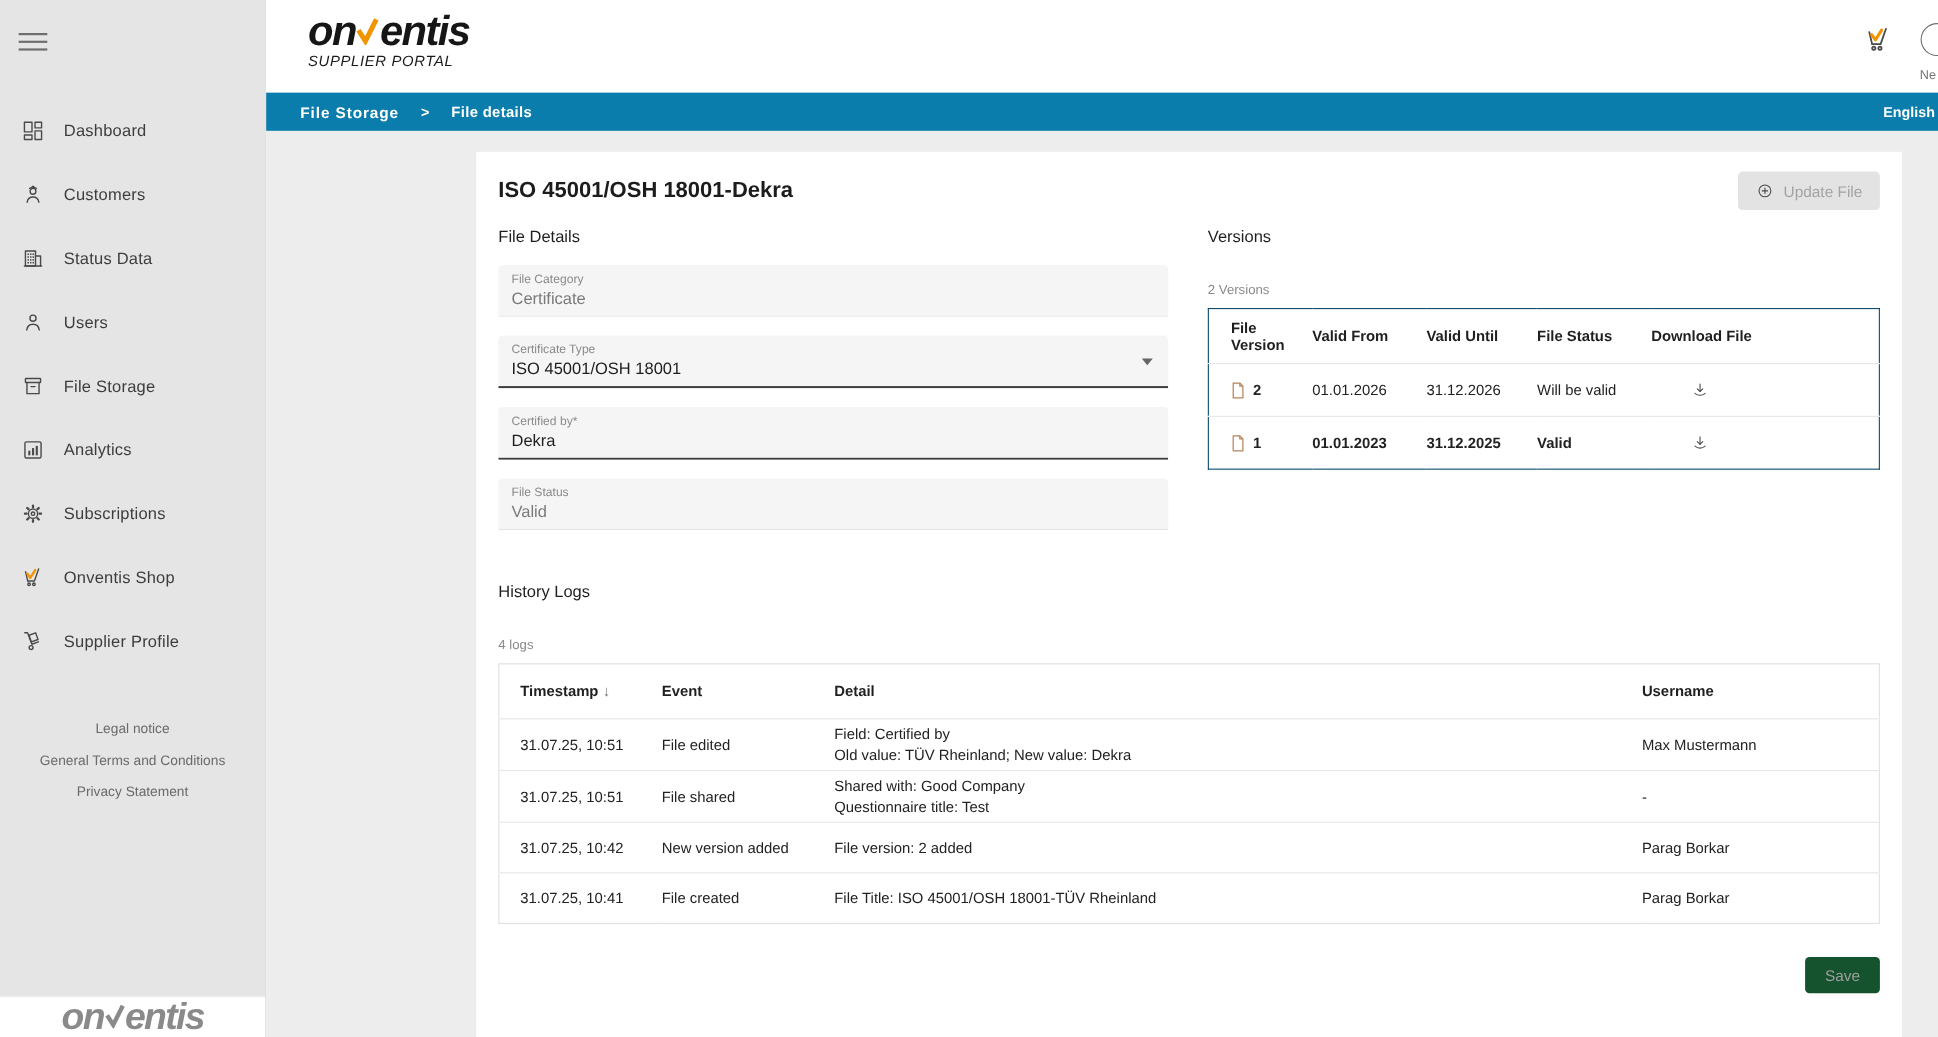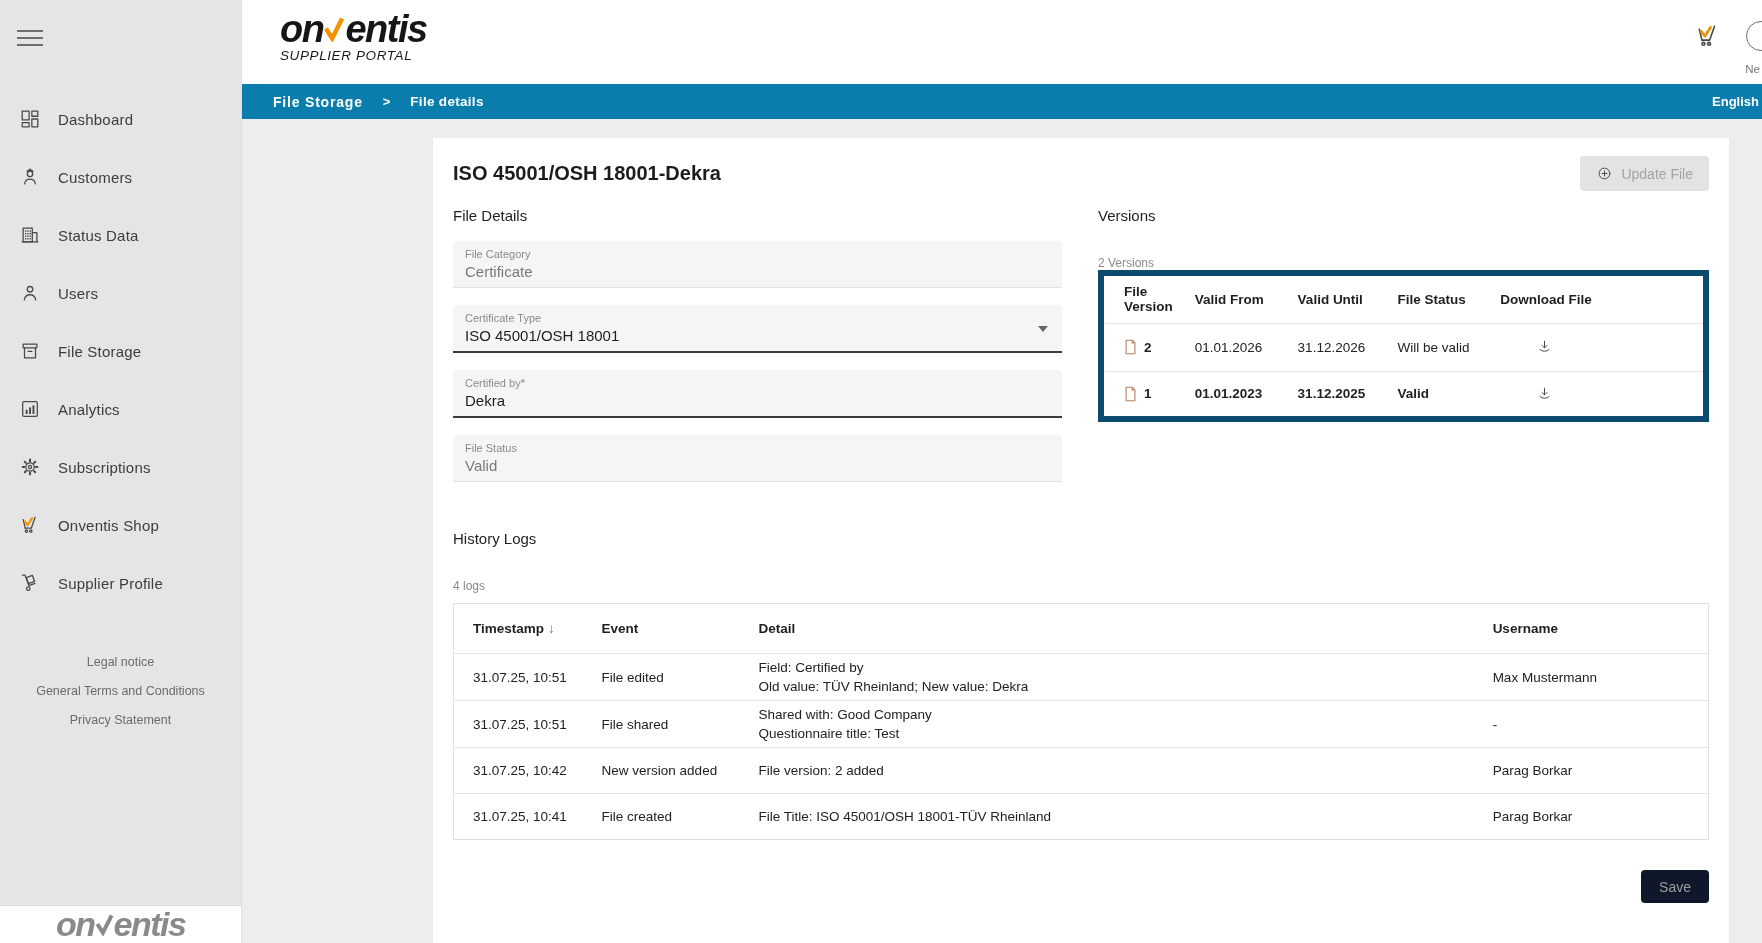--- a/index.html
+++ b/index.html
@@ -66,42 +66,42 @@
   .field.active { border-bottom:2px solid #3c3c3c; height:48px; }
   .f-label { font-size:11px; color:#8a8a8a; }
   .field input { width:100%; border:none; background:transparent; outline:none;
     font-family:inherit; font-size:15px; color:#1e1e1e; margin-top:3px; padding:0; }
   .field.disabled input { color:#7a7a7a; }
   .dd-arrow { position:absolute; right:14px; top:21px; width:0; height:0;
     border-left:5px solid transparent; border-right:5px solid transparent;
     border-top:6px solid #666; cursor:pointer; }
 
   table { border-collapse:collapse; }
-  .vtable { width:100%; margin-top:0; border:6px solid #0c4a6e; table-layout:fixed; }
+  .vtable { width:100%; margin-top:10px; border:1px solid #0c4a6e; table-layout:fixed; }
   .vtable th { font-size:13.5px; font-weight:bold; color:#1f1f1f; text-align:left;
     height:50px; vertical-align:middle; }
   .vtable td { font-size:13.5px; color:#222; height:48px; vertical-align:middle;
     border-top:1px solid #e6e6e6; }
   .vtable th:first-child, .vtable td:first-child { padding-left:20px; }
   .vcell-ver { display:flex; align-items:center; gap:7px; font-weight:600; }
   .vrow-bold td { font-weight:bold; }
   .dl-btn { background:none; border:none; cursor:pointer; padding:2px; margin-left:34px; display:inline-flex; }
 
   .hsec { margin-top:48px; }
   .htable { width:100%; margin-top:10px; border:1px solid #e0e0e0; table-layout:fixed; }
   .htable th { font-size:13.5px; font-weight:bold; color:#1f1f1f; text-align:left;
     height:50px; vertical-align:middle; }
   .htable td { font-size:13.5px; color:#222; vertical-align:middle; height:46px;
     border-top:1px solid #e6e6e6; padding-top:4px; padding-bottom:4px; }
   .htable th:first-child, .htable td:first-child { padding-left:19px; }
   .detail span { display:block; line-height:19px; }
   .sort-arrow { color:#757575; font-weight:normal; margin-left:4px; }
 
   .save-row { display:flex; justify-content:flex-end; margin-top:30px; }
-  .save-btn { background:#0f172a; color:#9e9e9e; border:none; border-radius:4px;
+  .save-btn { background:#14532d; color:#9e9e9e; border:none; border-radius:4px;
     font-family:inherit; font-size:14px; padding:0 18px; height:33px; cursor:default; }
 
   svg.oicon { stroke:#4a4a4a; fill:none; stroke-width:1.4; stroke-linecap:round; stroke-linejoin:round; }
 </style>
 </head>
 <body>
 
 <div class="app">
 
   <aside class="sidebar">

